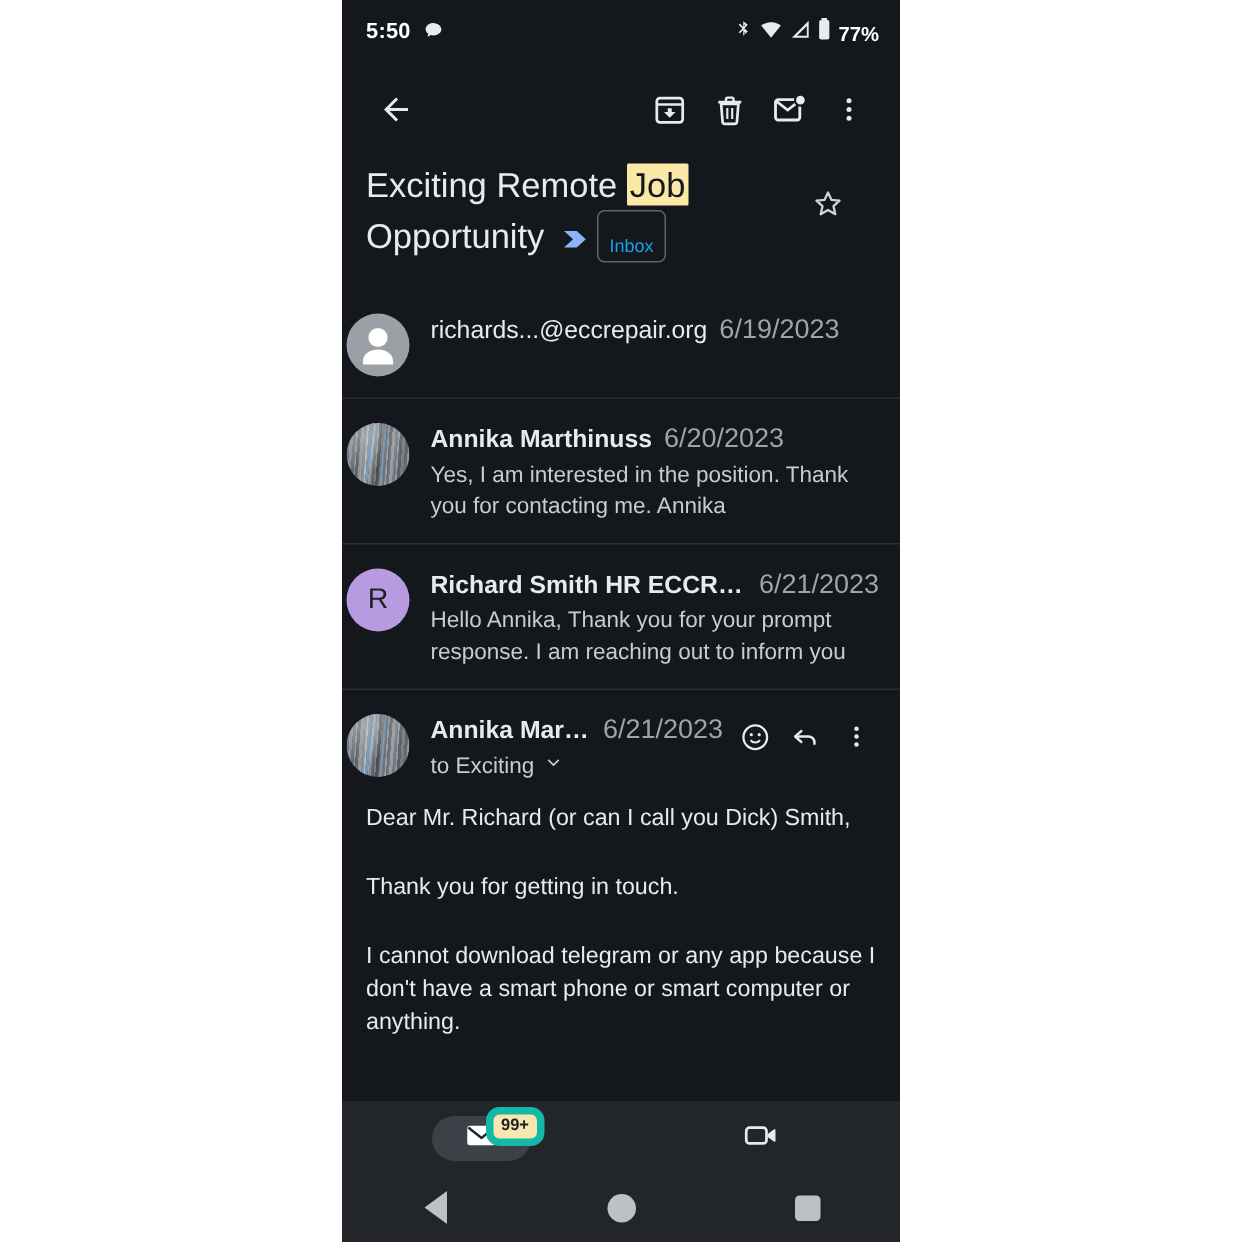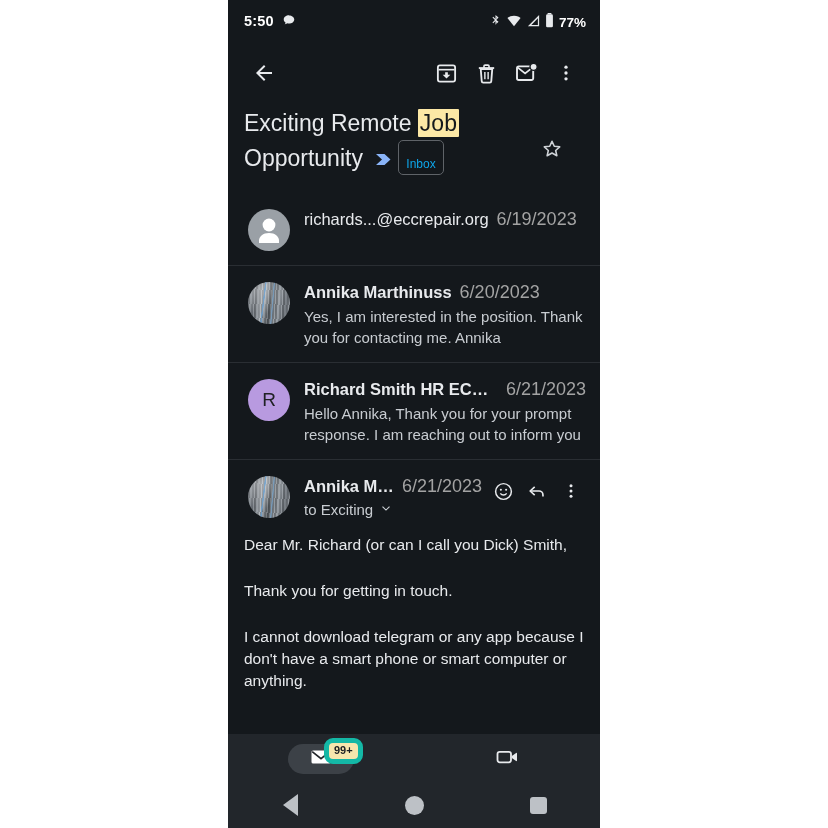--- a/index.html
+++ b/index.html
@@ -79,21 +79,21 @@
     height: 40px;
     display: flex;
     align-items: center;
     justify-content: center;
     cursor: pointer;
   }
 
   
   .subject-wrap {
     display: flex;
-    align-items: center;
+    align-items: flex-start;
     padding: 4px 14px 14px 16px;
     box-sizing: border-box;
   }
   .subject {
     flex: 1 1 auto;
     font-size: 23px;
     line-height: 34px;
     color: #e8eaed;
     font-weight: 400;
     max-width: 290px;
@@ -132,21 +132,21 @@
   }
 
   
   .thread {
     flex: 1 1 auto;
     overflow: hidden;
     background: #14181c;
   }
   .msg {
     display: flex;
-    padding: 16px 14px 14px 20px;
+    padding: 16px 14px 14px 3px;
     box-sizing: border-box;
     border-top: 1px solid #2a2e33;
     cursor: pointer;
   }
   .msg.first { border-top: none; }
   .avatar {
     flex: 0 0 42px;
     width: 42px;
     height: 42px;
     border-radius: 50%;

